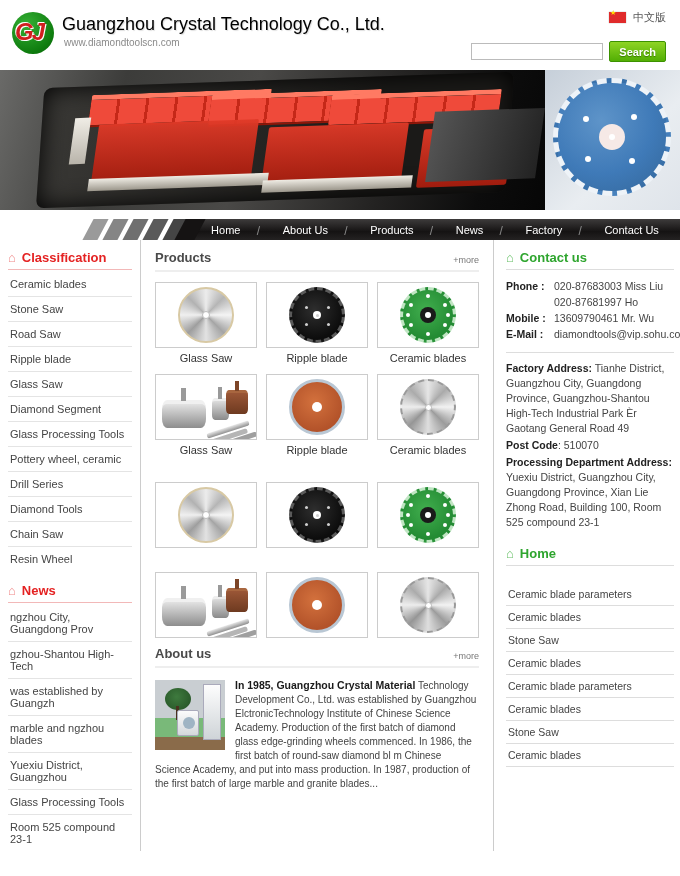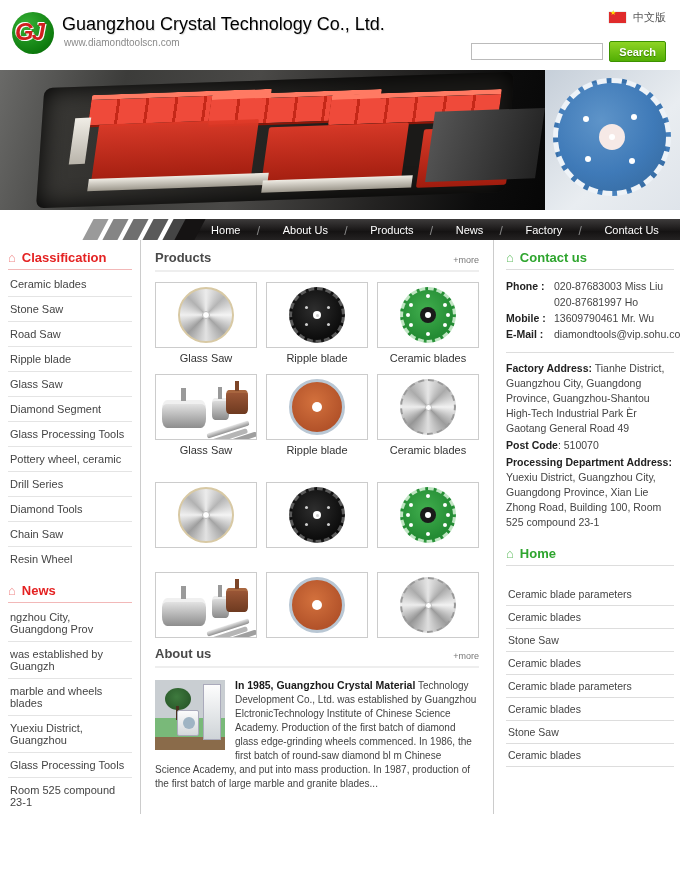--- a/index.html
+++ b/index.html
@@ -260,22 +260,23 @@
         <li>Chain Saw</li>
         <li>Resin Wheel</li>
       </ul>
       <div class="news-block">
         <div class="sec-head red-head">
           <span class="house">⌂</span>
           <span class="t">News</span>
         </div>
         <ul class="side-list">
           <li>ngzhou City, Guangdong Prov</li>
+          <li>gzhou-Shantou High-Tech</li>
           <li>was established by Guangzh</li>
-          <li>marble and wheels blades</li>
+          <li>marble and ngzhou blades</li>
           <li>Yuexiu District, Guangzhou</li>
           <li>Glass Processing Tools</li>
           <li>Room 525 compound 23-1</li>
 
         </ul>
       </div>
     </div>
 
     <div class="col-center">
       <div class="panel-head">

